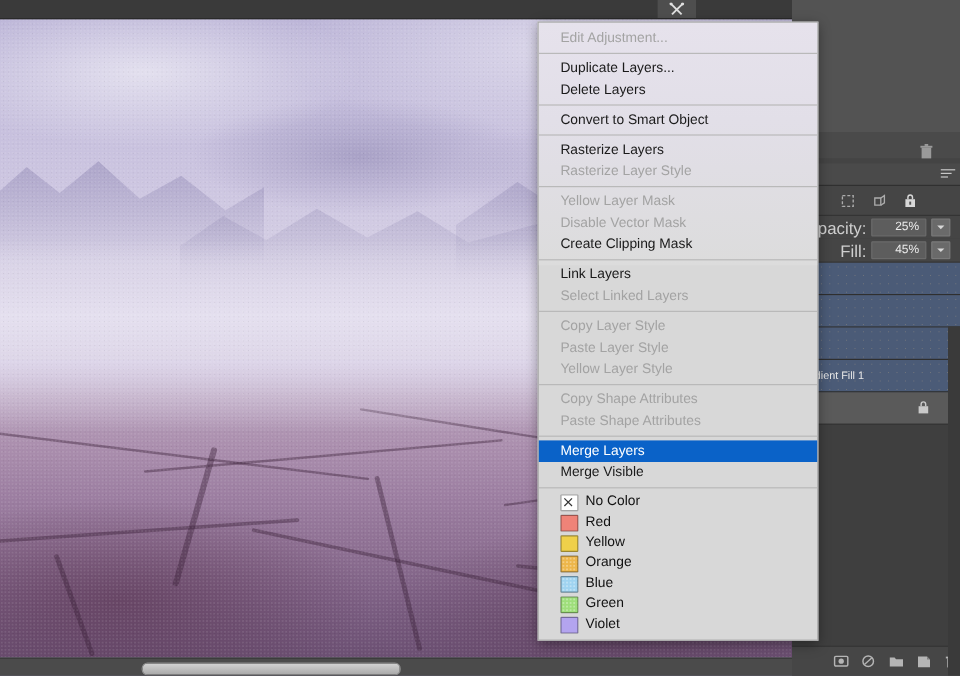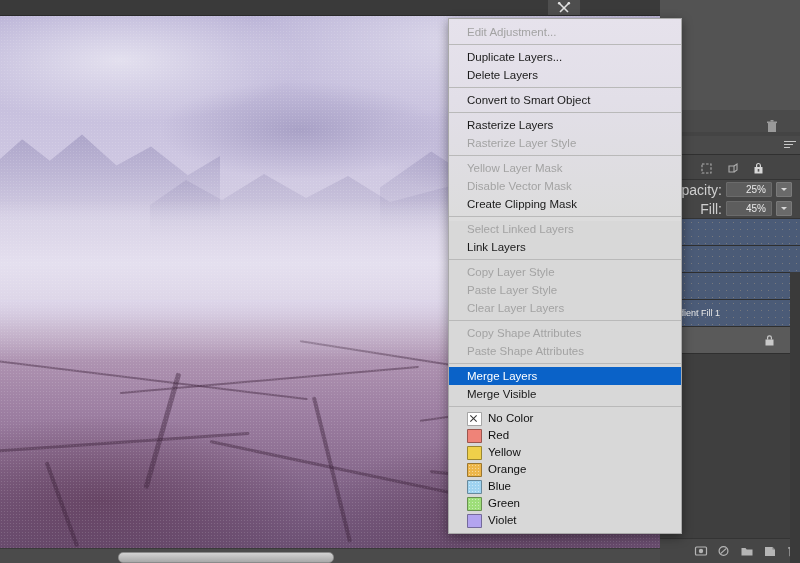--- a/index.html
+++ b/index.html
@@ -341,27 +341,27 @@
 
       <div class="mi">Rasterize Layers</div>
       <div class="mi dim">Rasterize Layer Style</div>
       <div class="sep"></div>
 
       <div class="mi dim">Yellow Layer Mask</div>
       <div class="mi dim">Disable Vector Mask</div>
       <div class="mi">Create Clipping Mask</div>
       <div class="sep"></div>
 
+      <div class="mi">Link Layers</div>
       <div class="mi dim">Select Linked Layers</div>
-      <div class="mi">Link Layers</div>
       <div class="sep"></div>
 
       <div class="mi dim">Copy Layer Style</div>
       <div class="mi dim">Paste Layer Style</div>
-      <div class="mi dim">Clear Layer Layers</div>
+      <div class="mi dim">Yellow Layer Style</div>
       <div class="sep"></div>
 
       <div class="mi dim">Copy Shape Attributes</div>
       <div class="mi dim">Paste Shape Attributes</div>
       <div class="sep"></div>
 
       <div class="mi hl">Merge Layers</div>
       <div class="mi">Merge Visible</div>
       <div class="sep"></div>
 

